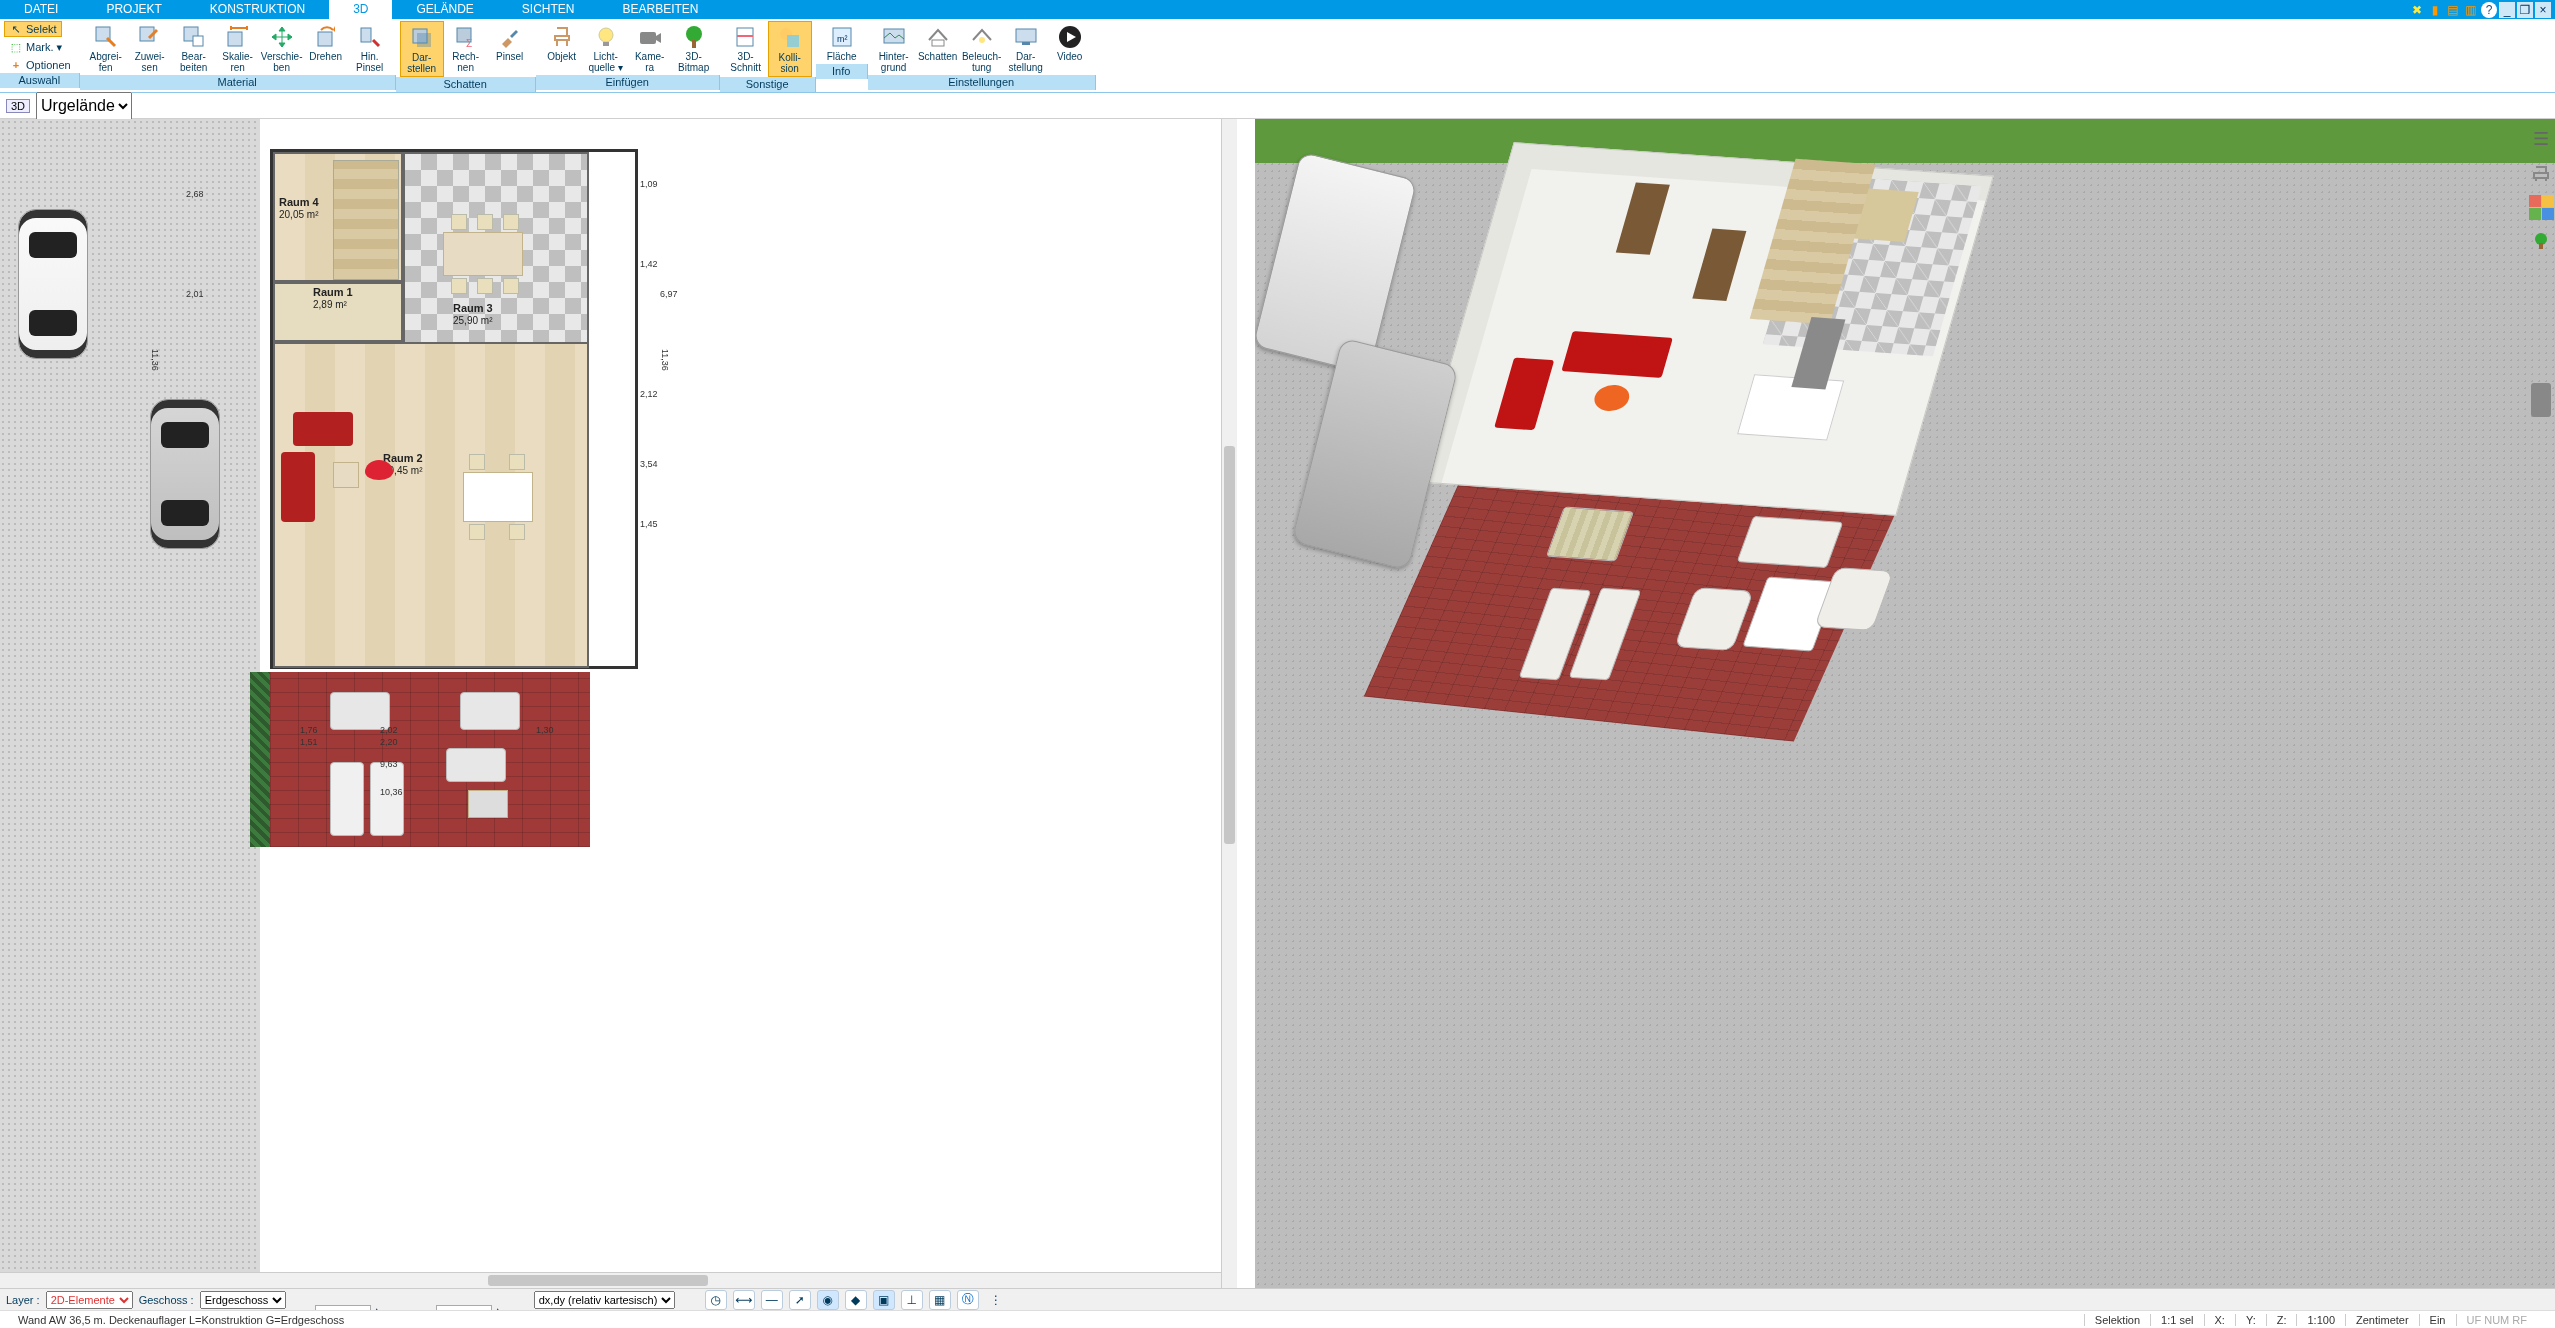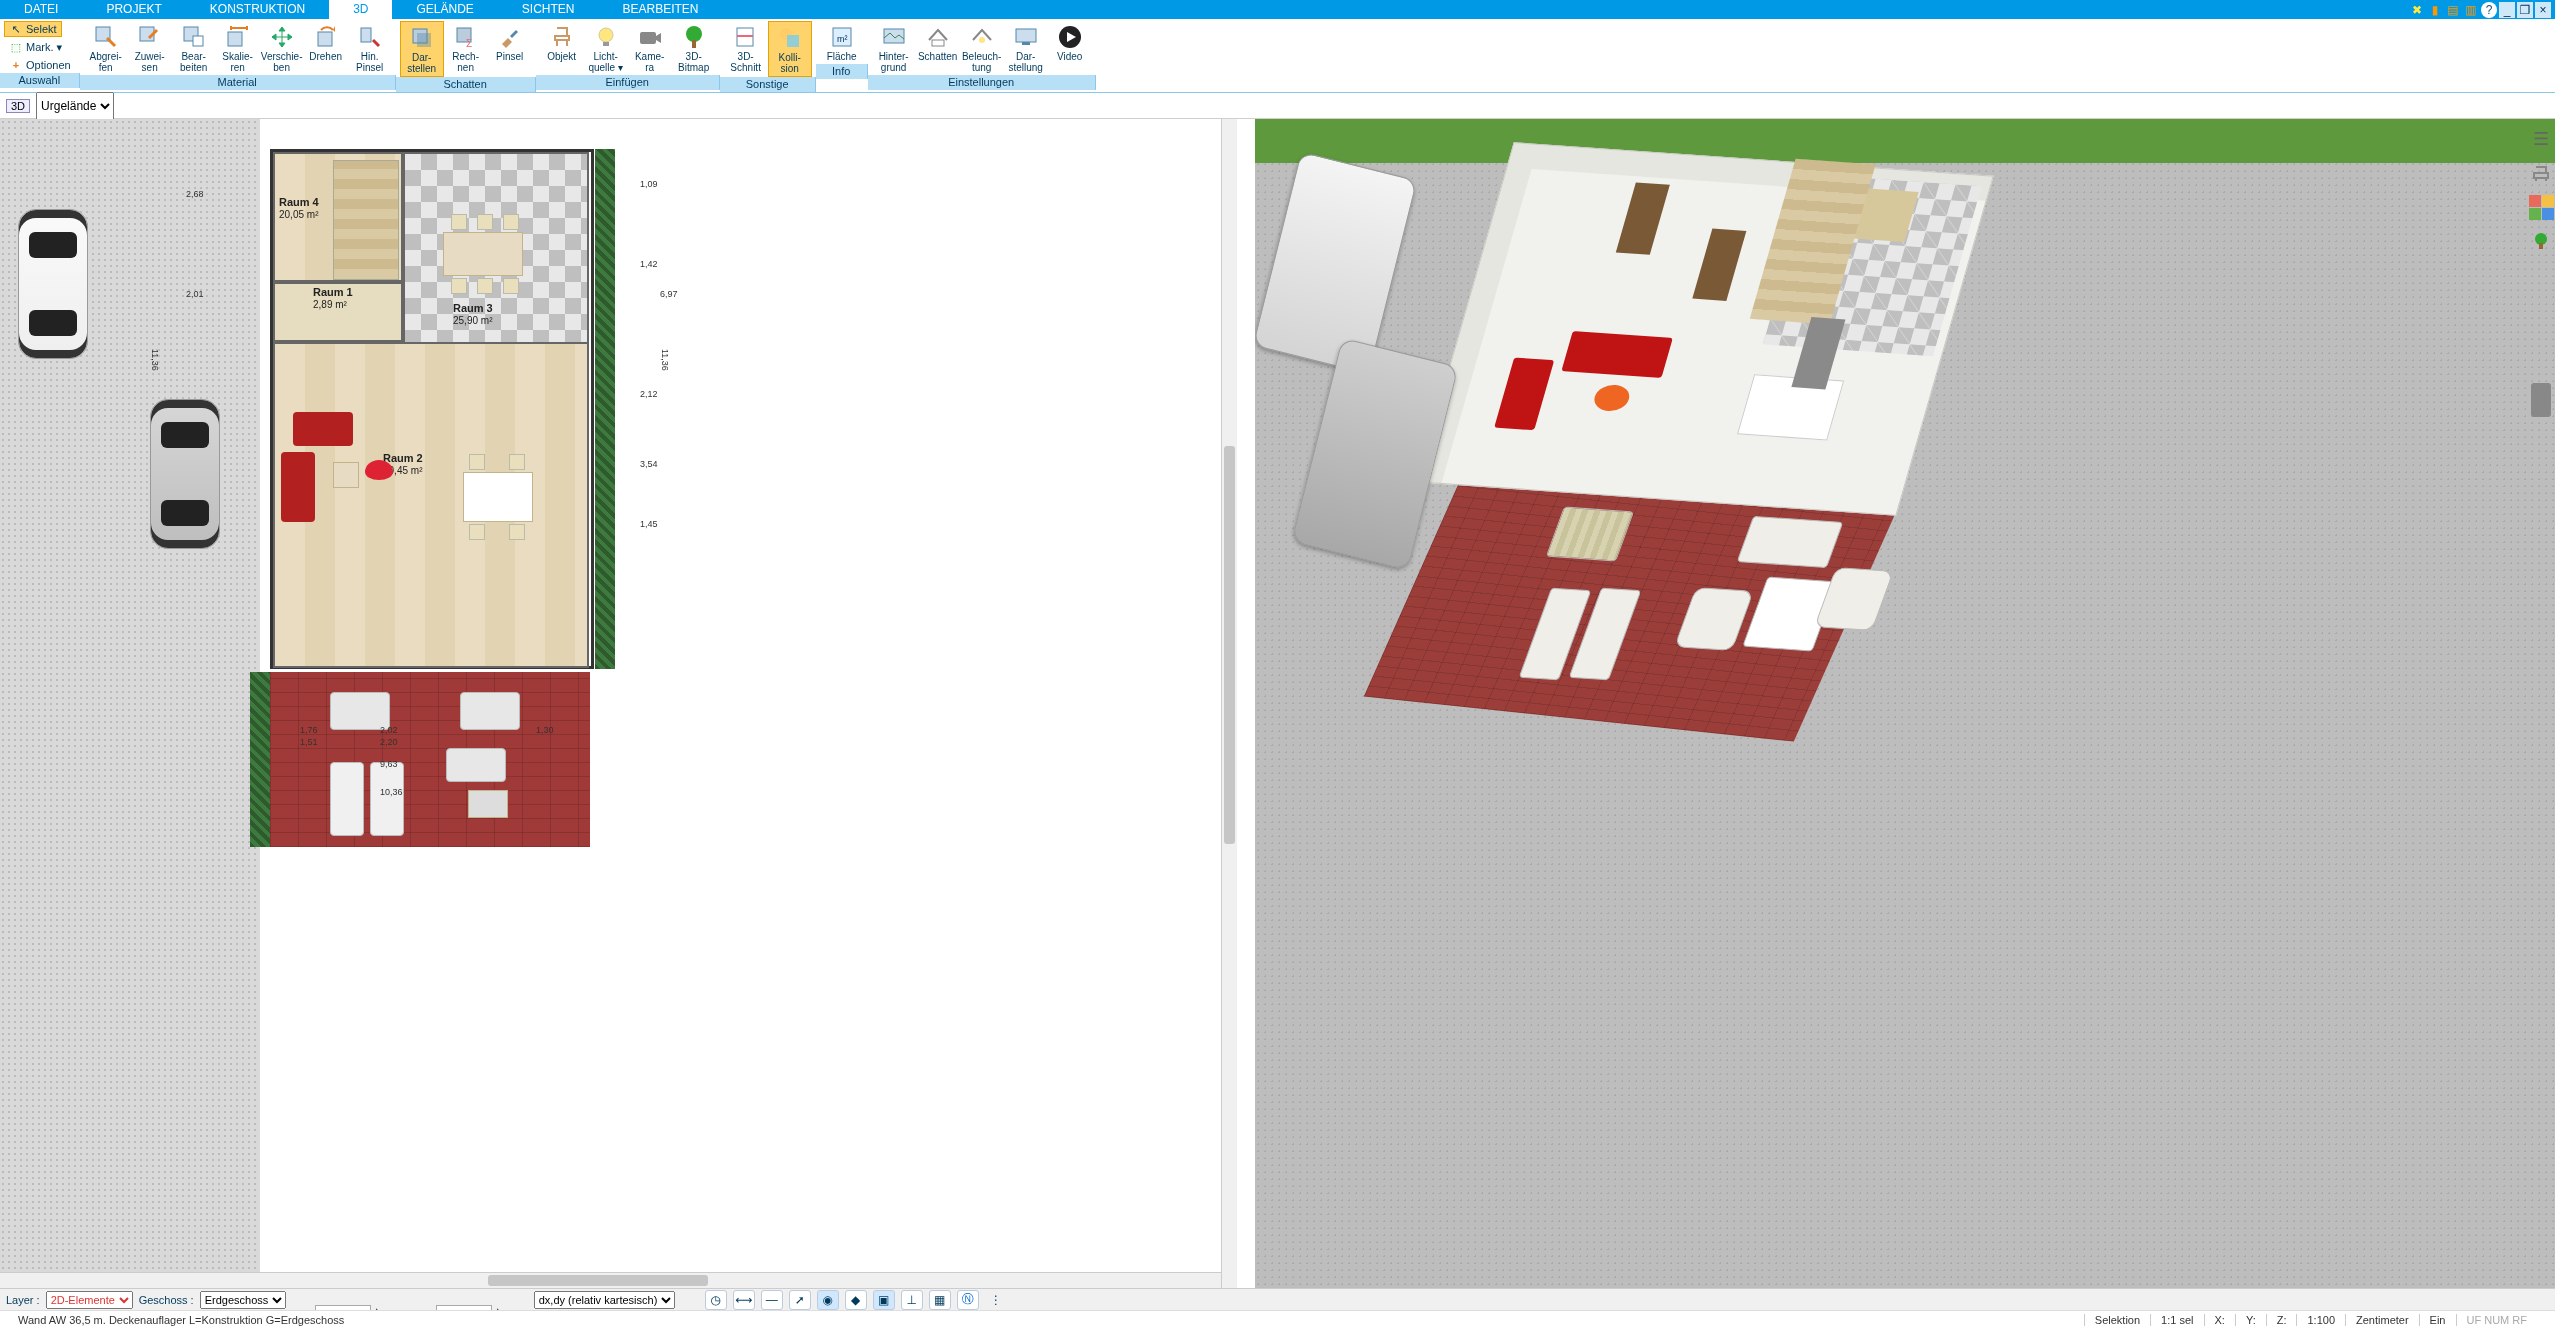--- a/index.html
+++ b/index.html
@@ -24,21 +24,21 @@
 .tool .txt { font-size: 10px; line-height: 11px; text-align: center; color: #003a5c; white-space: pre-line; }
 .tool.active { background: #ffd36b; border: 1px solid #e6a200; }
 .auswahl { display: flex; flex-direction: column; padding: 2px 2px 0; gap: 2px; }
 .ausrow { display: flex; align-items: center; gap: 3px; font-size: 11px; color: #003a5c; padding: 0 4px; border: 1px solid transparent; cursor: pointer; }
 .ausrow.sel { background: #ffd36b; border: 1px solid #e6a200; }
 .ausrow .aicon{width:14px;height:14px;display:inline-flex;align-items:center;justify-content:center;}
 
 
 .subbar { height: 26px; display: flex; align-items: center; gap: 6px; padding: 0 6px; font-size: 12px; border-bottom: 1px solid #cfcfcf; }
 .subbar .badge3d{border:1px solid #88b;background:#eef;padding:0 4px;font-size:11px;}
-.subbar select{font-size:12px;height:28px;}
+.subbar select{font-size:16px;height:28px;}
 
 .dlgbar{height:22px;display:flex;align-items:center;padding:0 6px;font-size:12px;border-bottom:1px solid #cfcfcf;}
 .dlgbar input{flex:0 0 260px;height:18px;border:1px solid #bbb;margin-left:4px;}
 
 
 .workspace{flex:1;display:flex;min-height:0;}
 .pane{position:relative;overflow:hidden;}
 .pane.left{width:48.4%;background:#fff;}
 .pane.right{flex:1;background:#fff;margin-left:12px;}
 .splitter{width:6px;background:#fff;cursor:col-resize;}
@@ -46,21 +46,21 @@
 .scrolly .thumb{position:absolute;left:2px;right:2px;top:28%;height:34%;background:#c6c6c6;border-radius:3px;}
 .scrollx{position:absolute;left:0;right:16px;bottom:0;height:16px;background:#f0f0f0;border-top:1px solid #ccc;}
 .scrollx .thumb{position:absolute;top:2px;bottom:2px;left:40%;width:18%;background:#c6c6c6;border-radius:3px;}
 
 
 .plan{position:absolute;inset:0 16px 16px 0;}
 .driveway{position:absolute;left:0;top:0;width:260px;bottom:0;background:#d9d9d9;background-image:radial-gradient(#bbb 1px,transparent 1px);background-size:6px 6px;}
 .car{position:absolute;width:70px;height:150px;border-radius:18px;background:linear-gradient(#fafafa,#eee);border:1px solid #999;box-shadow:inset 0 8px 0 #333,inset 0 -8px 0 #333;}
 .car::before,.car::after{content:"";position:absolute;left:10px;right:10px;height:26px;background:#222;border-radius:6px;}
 .car::before{top:22px;} .car::after{bottom:22px;}
-.house{position:absolute;left:270px;top:30px;width:324px;height:520px;border:3px solid #333;background:#fff;}
+.house{position:absolute;left:270px;top:30px;width:368px;height:520px;border:3px solid #333;background:#fff;}
 .floorwood{background:repeating-linear-gradient(90deg,#e9dcc0 0 30px,#e2d3b3 30px 60px);}
 .floortile{background-color:#e8e8e8;background-image:linear-gradient(45deg,#bfbfbf 25%,transparent 25%,transparent 75%,#bfbfbf 75%),linear-gradient(45deg,#bfbfbf 25%,transparent 25%,transparent 75%,#bfbfbf 75%);background-size:32px 32px;background-position:0 0,16px 16px;}
 .room{position:absolute;border:2px solid #666;}
 .rlabel{position:absolute;font:700 11px/12px sans-serif;color:#222;text-align:left;}
 .rarea{font:400 10px/11px sans-serif;}
 .terrace{position:absolute;left:270px;top:553px;width:320px;height:175px;background:#a03a38;background-image:repeating-linear-gradient(0deg,rgba(0,0,0,.15) 0 1px,transparent 1px 14px),repeating-linear-gradient(90deg,rgba(0,0,0,.15) 0 1px,transparent 1px 28px);}
 .hedge{position:absolute;width:20px;background:repeating-linear-gradient(45deg,#2e5a2e 0 4px,#3d7a3d 4px 8px);}
 .sofa{position:absolute;width:60px;height:34px;background:#b2201f;border-radius:4px;}
 .sofa.v{width:34px;height:70px;}
 .tablelt{position:absolute;background:#e7dcc3;border:1px solid #c2b38b;}

